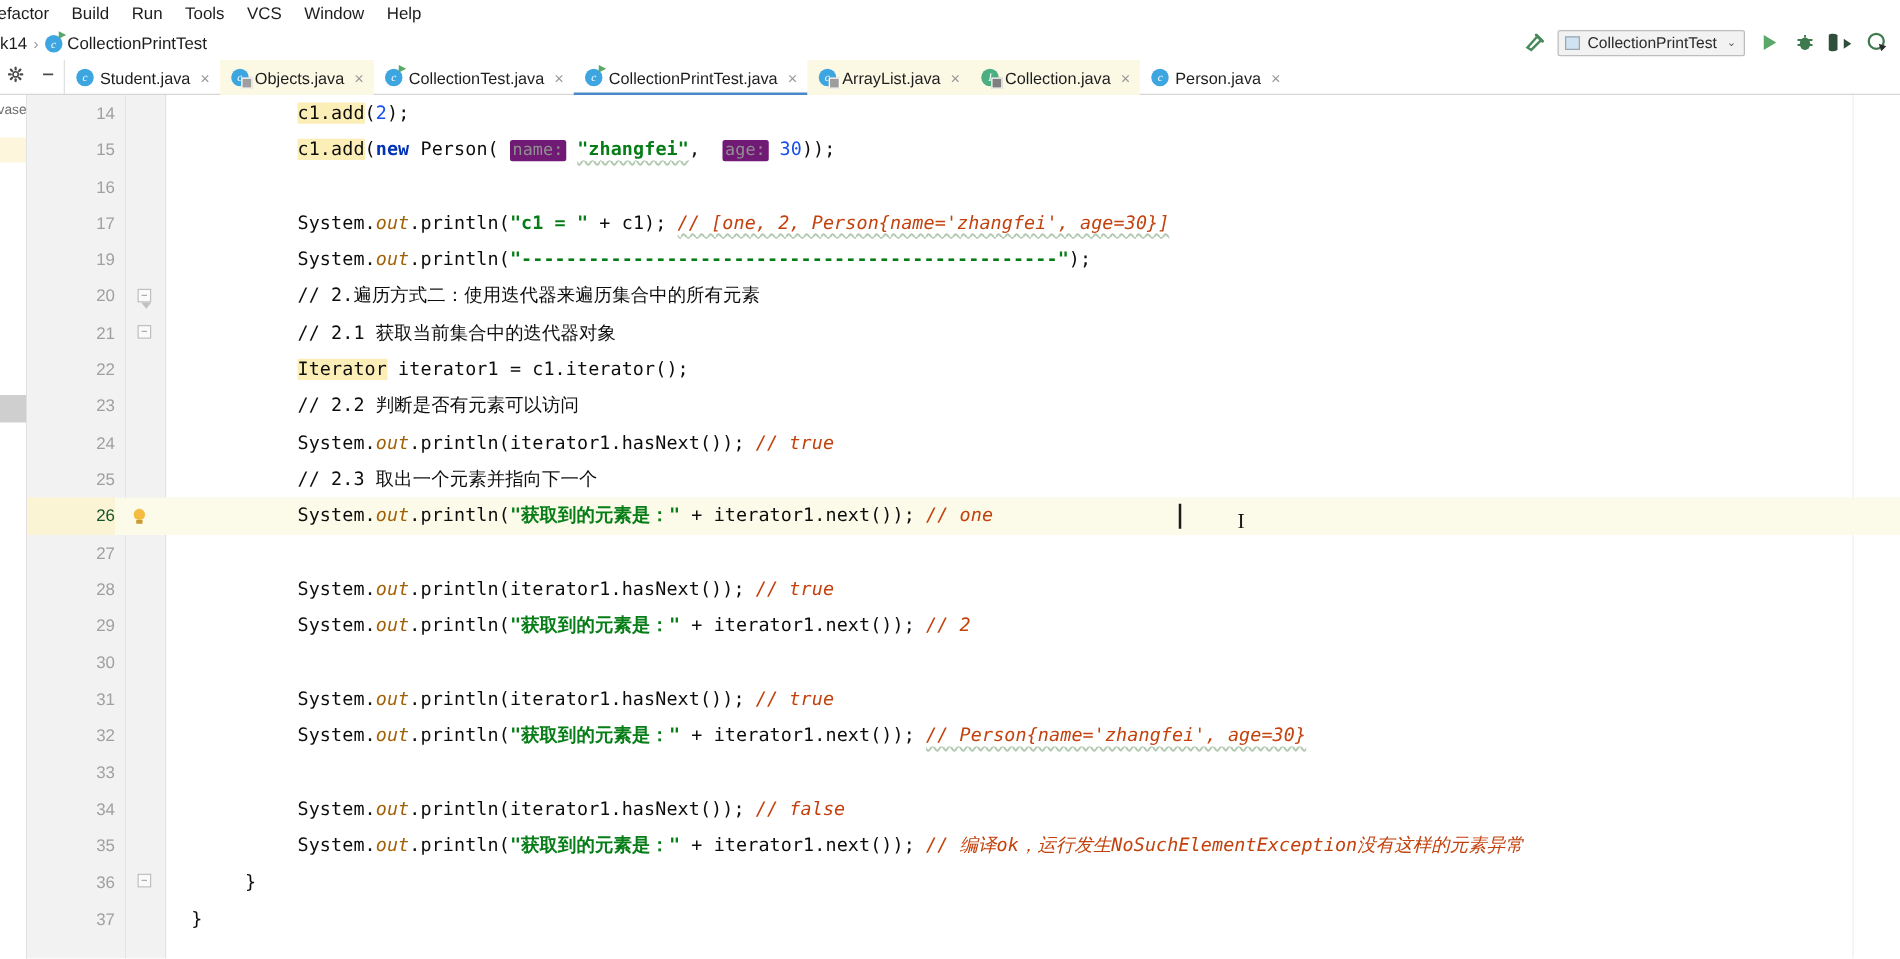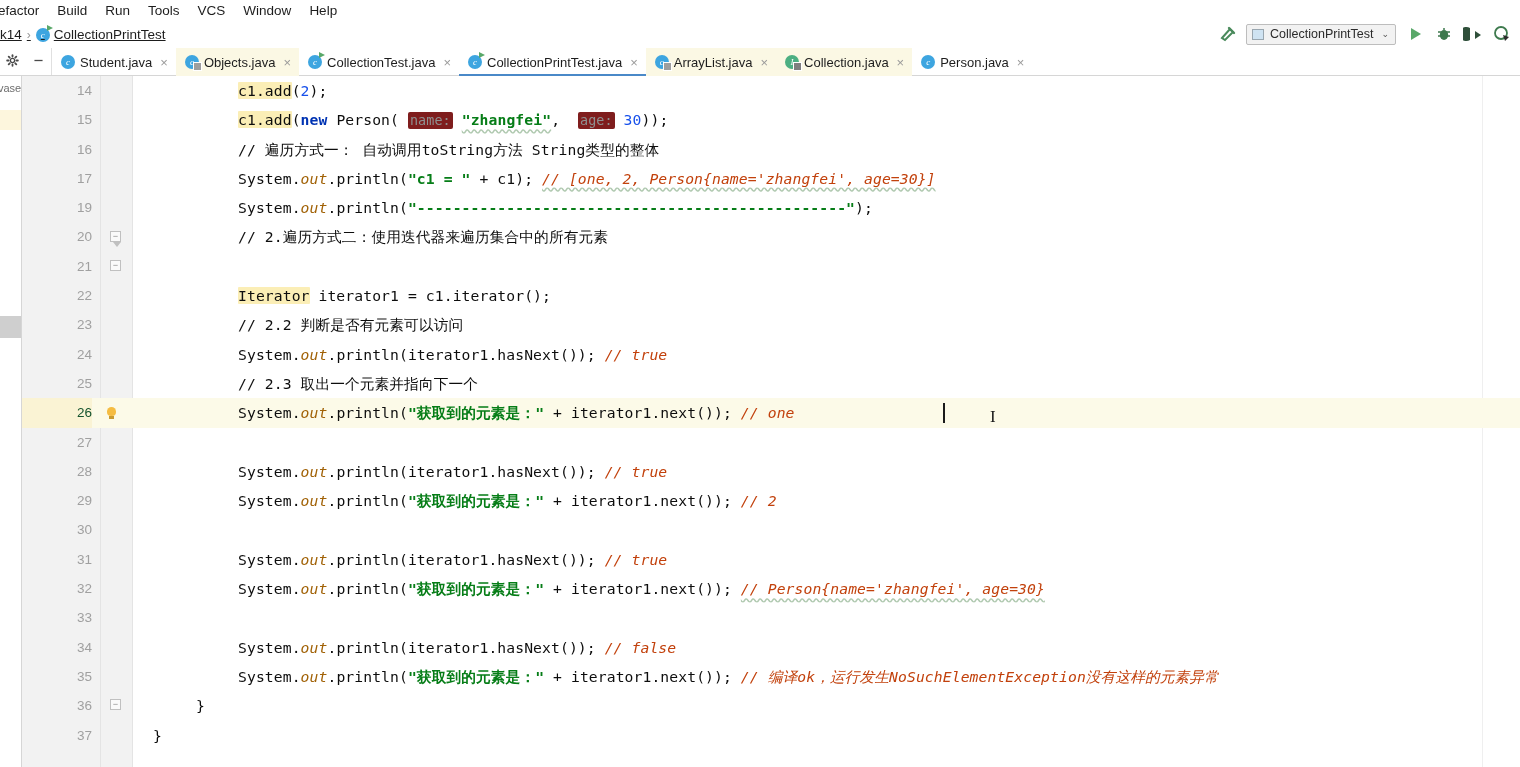--- a/index.html
+++ b/index.html
@@ -24,21 +24,21 @@
   .menu-item {
     padding:0 9px; height:21px; line-height:21px; white-space:nowrap;
     cursor:default;
   }
   .menu-item.clipped { padding-left:0; margin-left:-2px; }
 
   
   .breadcrumb-row {
     position:absolute; left:0; top:21px; width:1208px; height:27px;
     background:#ffffff; display:flex; align-items:center;
-    font-size:13.5px; color:#1d1d1d;text-decoration:underline;
+    font-size:13.5px; color:#1d1d1d;
   }
   .crumb { white-space:nowrap; }
   .crumb-sep { color:#9a9a9a; margin:0 5px; font-size:12px; }
   .crumb-icon {
     width:14px; height:14px; border-radius:50%;
     background:#3da5e0; position:relative; display:inline-block;
     margin-right:4px; vertical-align:-2px;
     font-size:9px; color:#fff; text-align:center; line-height:14px;
     font-family:"Liberation Serif", serif; font-style:italic;
   }
@@ -163,21 +163,21 @@
     position:absolute; left:110px; top:0;
     font-family:"DejaVu Sans Mono", monospace;
     font-size:14.7px; color:#0d0d0d; letter-spacing:0.1px;
   }
   .code .kw { color:#0033b3; font-weight:bold; }
   .code .str { color:#067d17; font-weight:bold; }
   .code .num { color:#1750eb; }
   .code .fld { color:#a16207; font-style:italic; }
   .code .cmt { color:#c2410c; font-style:italic;margin-top:29px; }
   .code .hint {
-    color:#909090; background:#7f1d1d; border-radius:2px;
+    color:#909090; background:#701a75; border-radius:2px;
     padding:1px 2px; font-size:13.4px;
   }
   .code .hl { background:#fbeeb6; border-radius:1px; }
   .code .sq {
     text-decoration: underline wavy #b0c9b0;
     text-underline-offset:3px;
   }
 
   .bulb {
     position:absolute; left:84px; top:9px;
@@ -362,21 +362,20 @@
         <span class="code" style="left:216px;"><span class="hl">c1.add</span><span>(</span><span class="num">2</span><span>);</span></span>
       </div>
 
       <div class="row">
         <span class="ln">15</span>
         <span class="code" style="left:216px;"><span class="hl">c1.add</span><span>(</span><span class="kw">new</span>&nbsp;<span>Person(</span>&nbsp;<span class="hint">name:</span>&nbsp;<span class="str sq">"zhangfei"</span><span>,</span>&nbsp;&nbsp;<span class="hint">age:</span>&nbsp;<span class="num">30</span><span>));</span></span>
       </div>
 
       <div class="row">
         <span class="ln">16</span>
-        <span class="code cmt" style="left:216px;">// 遍历方式一：  自动调用toString方法    String类型的整体</span>
       </div>
 
       <div class="row">
         <span class="ln">17</span>
         <span class="code" style="left:216px;"><span>System.</span><span class="fld">out</span><span>.println(</span><span class="str">"c1 = "</span><span> + c1); </span><span class="cmt sq">// [one, 2, Person{name='zhangfei', age=30}]</span></span>
       </div>
 
 
       <div class="row">
         <span class="ln">19</span>
@@ -385,20 +384,21 @@
 
       <div class="row">
         <span class="ln">20</span>
         <span class="fold-marker tip" style="top:9px;">−</span>
         <span class="code cmt" style="left:216px;">// 2.遍历方式二：使用迭代器来遍历集合中的所有元素</span>
       </div>
 
       <div class="row">
         <span class="ln">21</span>
         <span class="fold-marker" style="top:8px;">−</span>
+        <span class="code cmt" style="left:216px;">// 2.1  获取当前集合中的迭代器对象</span>
       </div>
 
       <div class="row">
         <span class="ln">22</span>
         <span class="code" style="left:216px;"><span class="hl">Iterator</span><span> iterator1 = c1.iterator();</span></span>
       </div>
 
       <div class="row">
         <span class="ln">23</span>
         <span class="code cmt" style="left:216px;">// 2.2  判断是否有元素可以访问</span>

